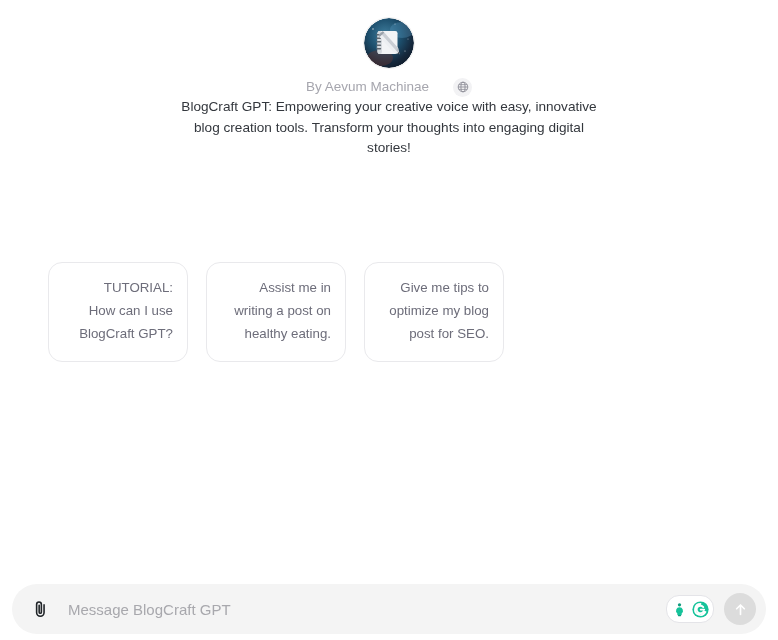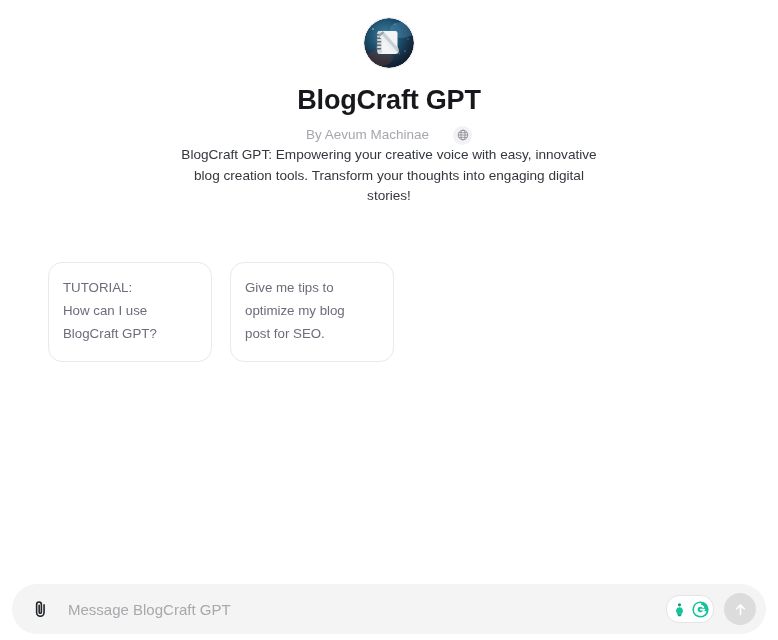--- a/index.html
+++ b/index.html
@@ -81,32 +81,33 @@
   
   .starter-grid {
     position: absolute;
     left: 48px;
     top: 262px;
     width: 684px;
     display: flex;
     gap: 18px;
   }
   .starter-card {
-    width: 164px;
+    width: 140px;
     box-sizing: border-box;
     min-height: 100px;
     border: 1px solid #e9e9ec;
     border-radius: 14px;
     background: #ffffff;
     padding: 13px 14px 14px 14px;
     font-size: 13.3px;
     line-height: 23px;
     color: #6d6d7a;
     cursor: pointer;
     white-space: pre-line;
+    text-align: right;
   }
 
   
   .composer-region {
     position: absolute;
     left: 0;
     bottom: 0;
     width: 646px;
     height: 62px;
     background: #ffffff;
@@ -220,21 +221,20 @@
           <rect x="26.7" y="12" width="3.2" height="21" fill="#c9ced4"></rect>
           <polygon points="23.5,33 29.9,33 26.7,38.6" fill="#eceff2"></polygon>
           <polygon points="26.7,33 29.9,33 26.7,38.6" fill="#b9bfc6"></polygon>
           <polygon points="25.6,36.6 27.8,36.6 26.7,38.6" fill="#2c3138"></polygon>
           <rect x="23.5" y="10.2" width="6.4" height="2.3" rx="0.6" fill="#9aa2ab"></rect>
         </g>
       </g>
     </svg>
   </div>
 
-  <div class="gpt-title">BlogCraft GPT</div>
 
   <div class="byline-row">
     <span class="byline-text">By Aevum Machinae</span>
     <span class="globe-badge">
       <svg width="12" height="12" viewBox="0 0 14 14" aria-hidden="true">
         <circle cx="7" cy="7" r="5.6" fill="none" stroke="#8f8f99" stroke-width="1.1"></circle>
         <ellipse cx="7" cy="7" rx="2.4" ry="5.6" fill="none" stroke="#8f8f99" stroke-width="1.1"></ellipse>
         <line x1="1.4" y1="7" x2="12.6" y2="7" stroke="#8f8f99" stroke-width="1.1"></line>
         <line x1="2.3" y1="4.2" x2="11.7" y2="4.2" stroke="#8f8f99" stroke-width="0.9"></line>
         <line x1="2.3" y1="9.8" x2="11.7" y2="9.8" stroke="#8f8f99" stroke-width="0.9"></line>
@@ -242,20 +242,23 @@
     </span>
   </div>
 
   <div class="gpt-desc">BlogCraft GPT: Empowering your creative voice with easy, innovative blog creation tools. Transform your thoughts into engaging digital stories!</div>
 </div>
 
 <div class="starter-grid">
   <div class="starter-card">TUTORIAL:
 How can I use
 BlogCraft GPT?</div>
+  <div class="starter-card">Assist me in
+writing a post on
+healthy eating.</div>
   <div class="starter-card">Give me tips to
 optimize my blog
 post for SEO.</div>
 </div>
 
 <div class="composer-region">
   <div class="composer">
 
     <span class="attach-btn">
       <svg width="19" height="19" viewBox="0 0 24 24" fill="none" aria-hidden="true">

